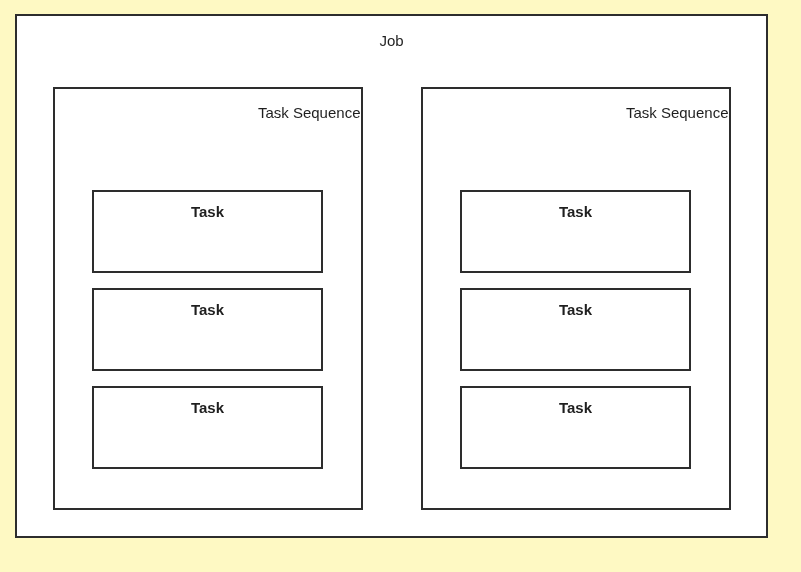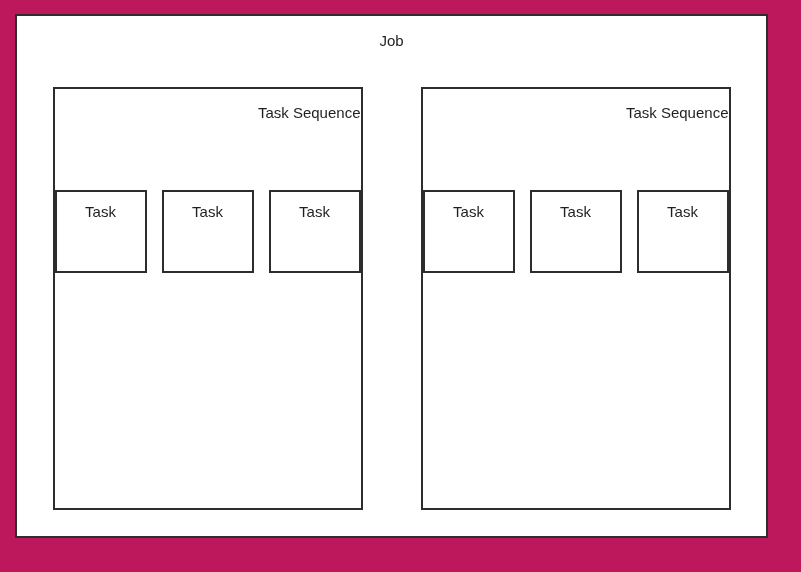--- a/index.html
+++ b/index.html
@@ -6,21 +6,21 @@
     margin: 0;
     padding: 0;
     background: #ffffff;
     font-family: "Liberation Sans", sans-serif;
     color: #1f1f1f;
   }
   .canvas {
     position: relative;
     width: 801px;
     height: 572px;
-    background: #be185d;
+    background: #fef9c3;
     overflow: hidden;
   }
   .box {
     box-sizing: border-box;
     border: 2px solid #2d2d2d;
     background: #ffffff;
   }
   .job {
     position: absolute;
     left: 15px;
@@ -46,23 +46,24 @@
   }
   .sequence-title {
     text-align: right;
     padding-top: 15px;
     font-size: 15px;
     line-height: 17px;
   }
   .tasks {
     margin-top: 69px;
     display: flex;
-    flex-direction: row;
+    flex-direction: column;
     align-items: center;
     gap: 15px;
+    font-weight: bold;
   }
   .task {
     width: 231px;
     height: 83px;
   }
   .task-label {
     text-align: center;
     padding-top: 12px;
     font-size: 15px;
     line-height: 15px;

